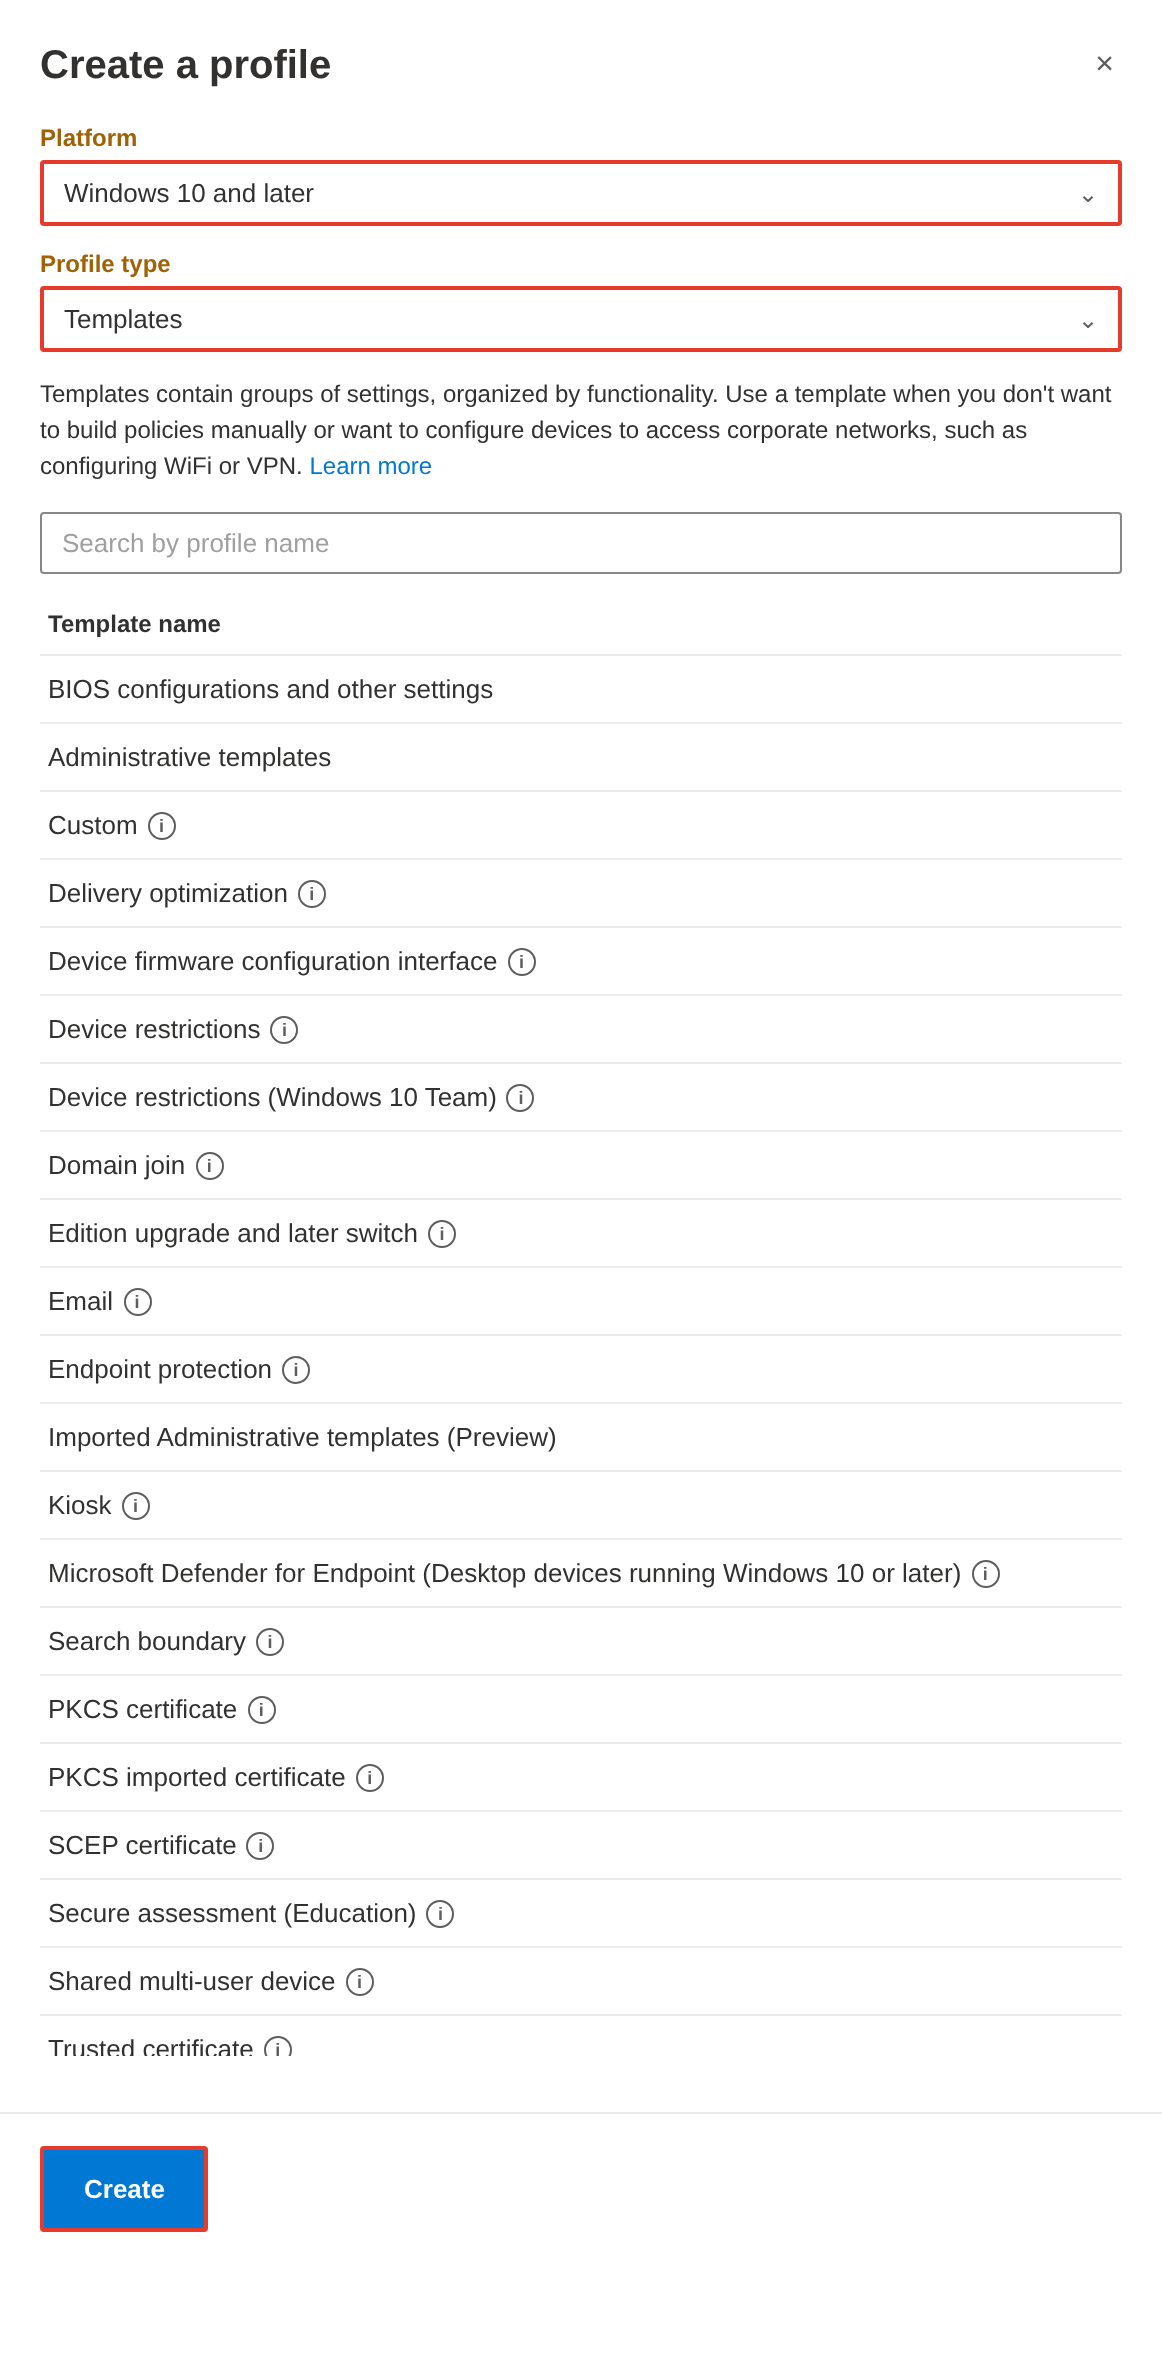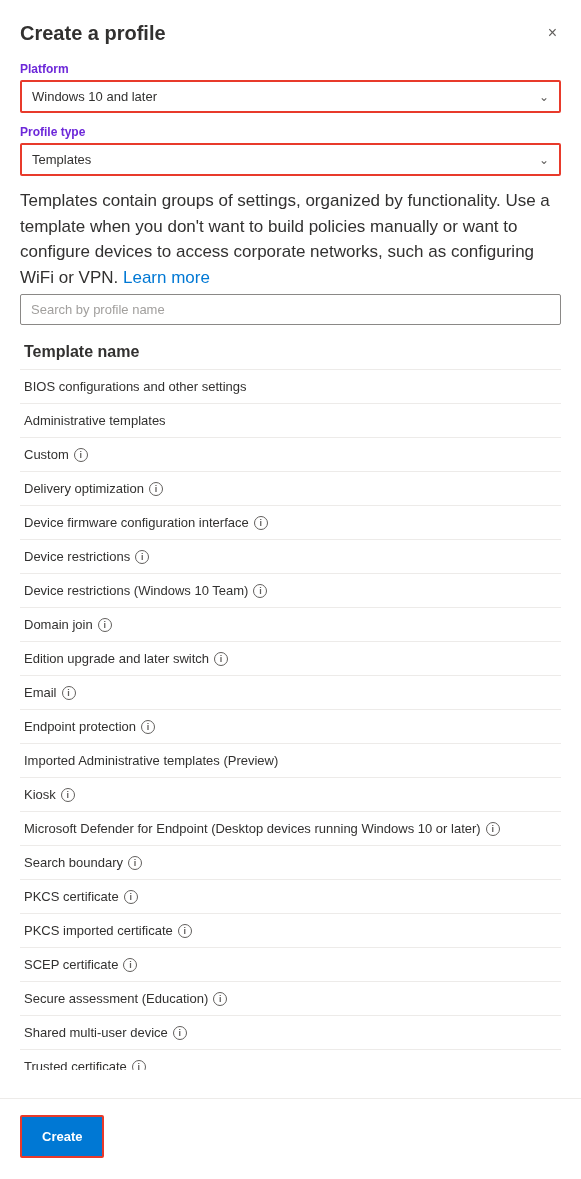--- a/index.html
+++ b/index.html
@@ -43,21 +43,21 @@
     }
     .panel-body {
       padding: 0 20px 20px 20px;
     }
     .field-group {
       margin-bottom: 12px;
     }
     .field-label {
       font-size: 12px;
       font-weight: 600;
-      color: #6d28d9;
+      color: #a16207;
       margin-bottom: 4px;
       display: block;
     }
     .select-wrapper {
       position: relative;
       border: 2px solid #e83a2b;
       border-radius: 2px;
     }
     .select-wrapper.platform-select {
       border-color: #e83a2b;
@@ -81,24 +81,24 @@
     .select-chevron {
       position: absolute;
       right: 10px;
       top: 50%;
       transform: translateY(-50%);
       pointer-events: none;
       color: #605e5c;
       font-size: 12px;
     }
     .description-text {
-      font-size: 17px;
+      font-size: 12px;
       color: #323130;
       line-height: 1.5;
-      margin-bottom: 4px;
+      margin-bottom: 14px;
     }
     .description-text a {
       color: #0078d4;
       text-decoration: none;
     }
     .search-box {
       width: 100%;
       border: 1px solid #8a8886;
       border-radius: 2px;
       padding: 7px 10px;
@@ -188,21 +188,21 @@
     <p class="description-text">
       <span>Templates contain groups of settings, organized by functionality. Use a template when you don't want to build policies manually or want to configure devices to access corporate networks, such as configuring WiFi or VPN.</span>
       <a href="#">Learn more</a>
     </p>
 
     
     <input type="text" class="search-box" placeholder="Search by profile name" style="">
 
     
     <div>
-      <div style="padding: 8px 4px; font-weight: 700; font-size: 16px; border-bottom: 1px solid #edebe9;">Template name</div>
+      <div style="padding: 8px 4px; font-weight: 700; font-size: 12px; border-bottom: 1px solid #edebe9;">Template name</div>
 
       <div class="template-rows-container">
 
         <div class="template-row-item">
           <span>BIOS configurations and other settings</span>
         </div>
 
         <div class="template-row-item">
           <span>Administrative templates</span>
         </div>

